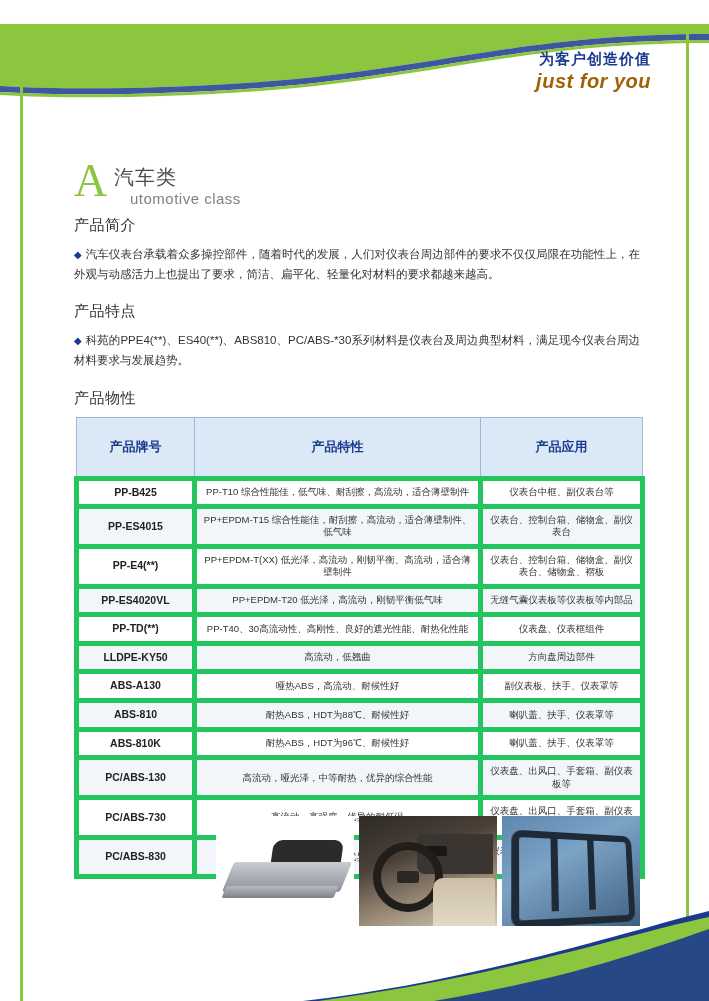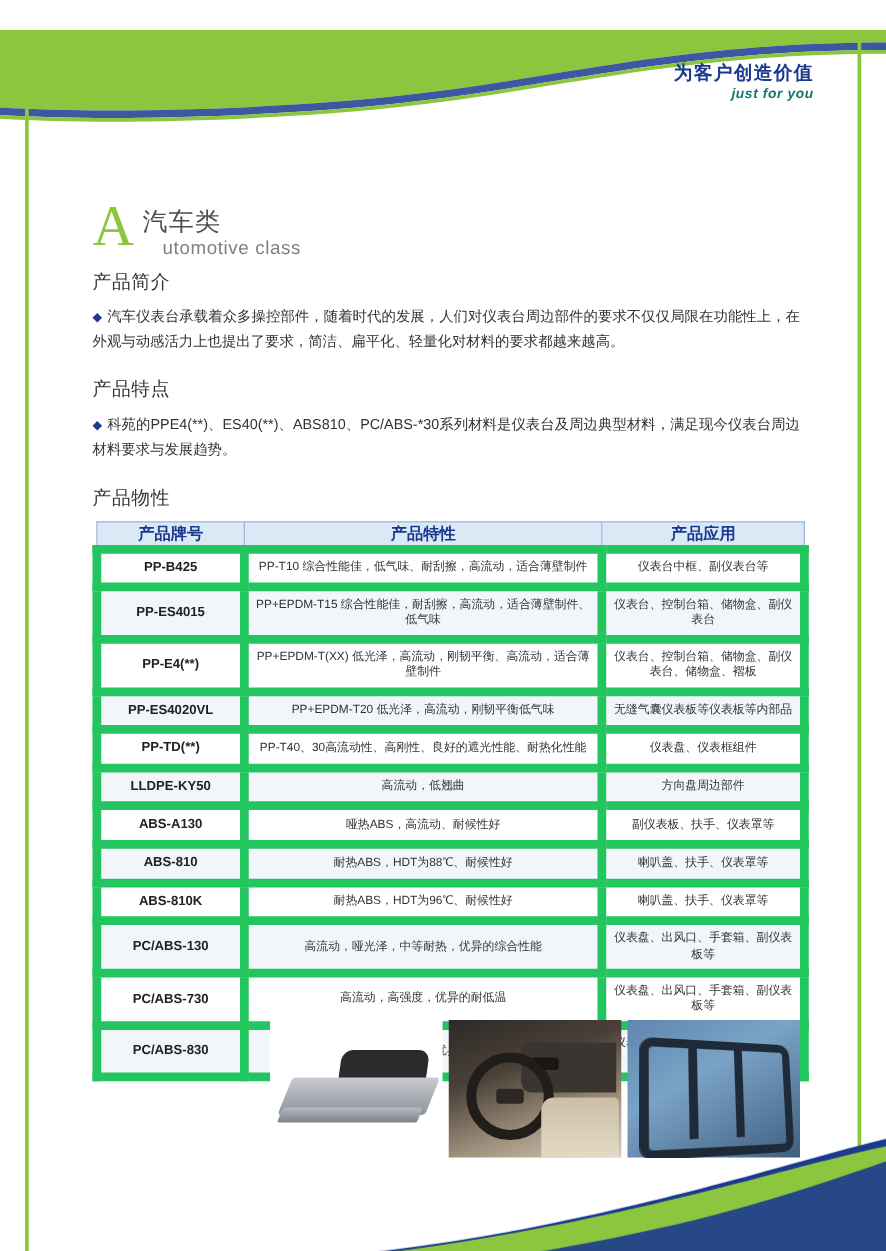--- a/index.html
+++ b/index.html
@@ -39,23 +39,23 @@
     text-align: right;
     line-height: 1.25;
   }
   .slogan .cn {
     font-size: 15px;
     font-weight: bold;
     color: #1b3a8f;
     letter-spacing: 1px;
   }
   .slogan .en {
-    font-size: 11px;
+    font-size: 20px;
     font-weight: bold;
-    color: #0f766e;
+    color: #a16207;
     font-style: italic;
     letter-spacing: 0.5px;
   }
 
   
   .left-rule {
     position: absolute;
     left: 20px; top: 0;
     width: 3px; height: 1001px;
     background: #8cc63f;
@@ -150,25 +150,25 @@
     width: 566px;
     table-layout: fixed;
     margin-top: 2px;
   }
   table.props th {
     background: #dbe9f7;
     border: 1px solid #9fb8d6;
     color: #1b3a8f;
     font-size: 13px;
     font-weight: bold;
-    padding: 0 2px;
+    padding: 20px 2px;
     text-align: center;
   }
   table.props td {
-    border: 7px solid #22c55e;
+    border: 5px solid #22c55e;
     font-size: 9.5px;
     color: #333333;
     padding: 5px 3px;
     text-align: center;
     line-height: 1.3;
   }
   table.props td.brand {
     font-weight: bold;
     font-size: 10.5px;
     color: #222222;

